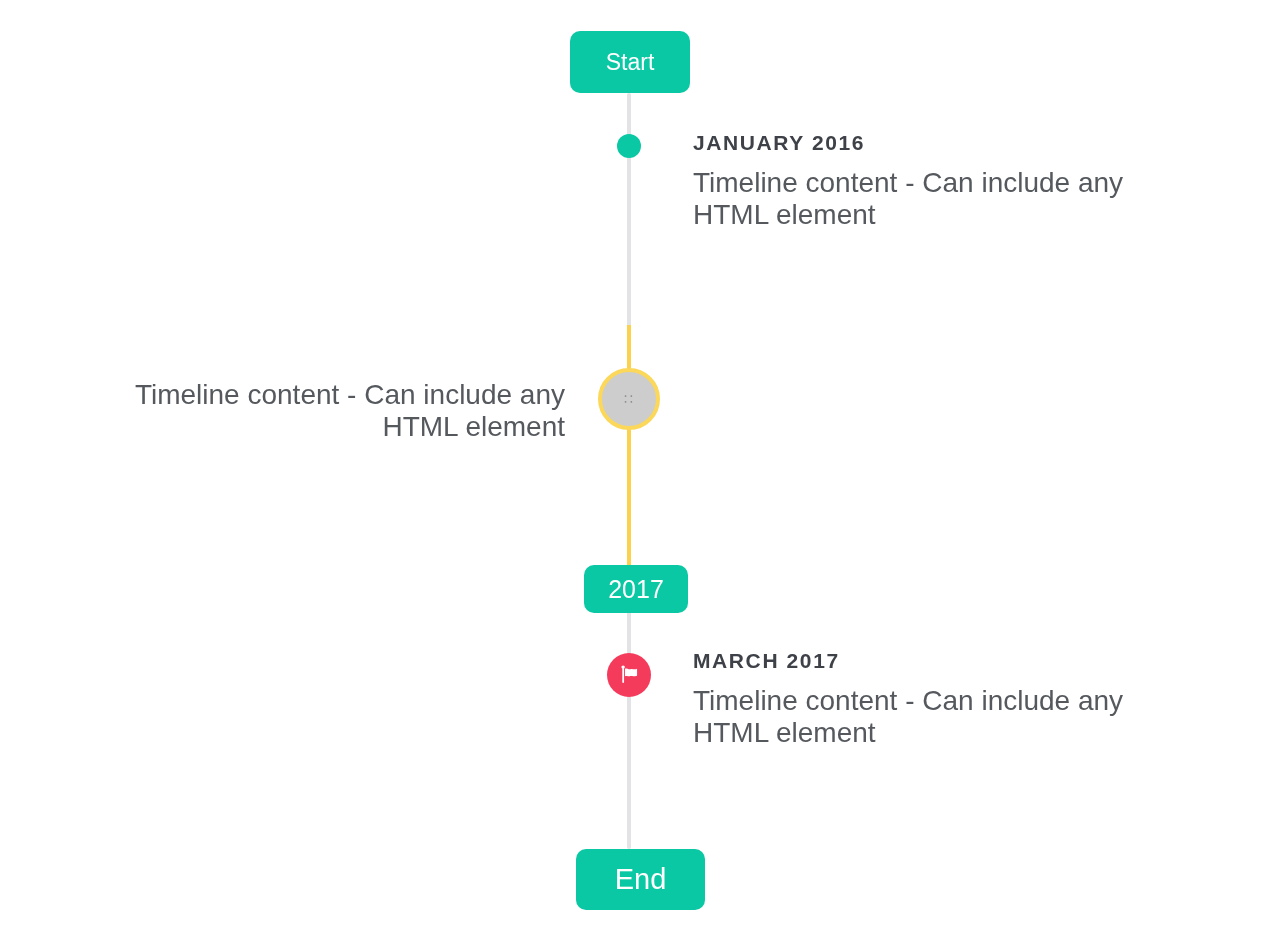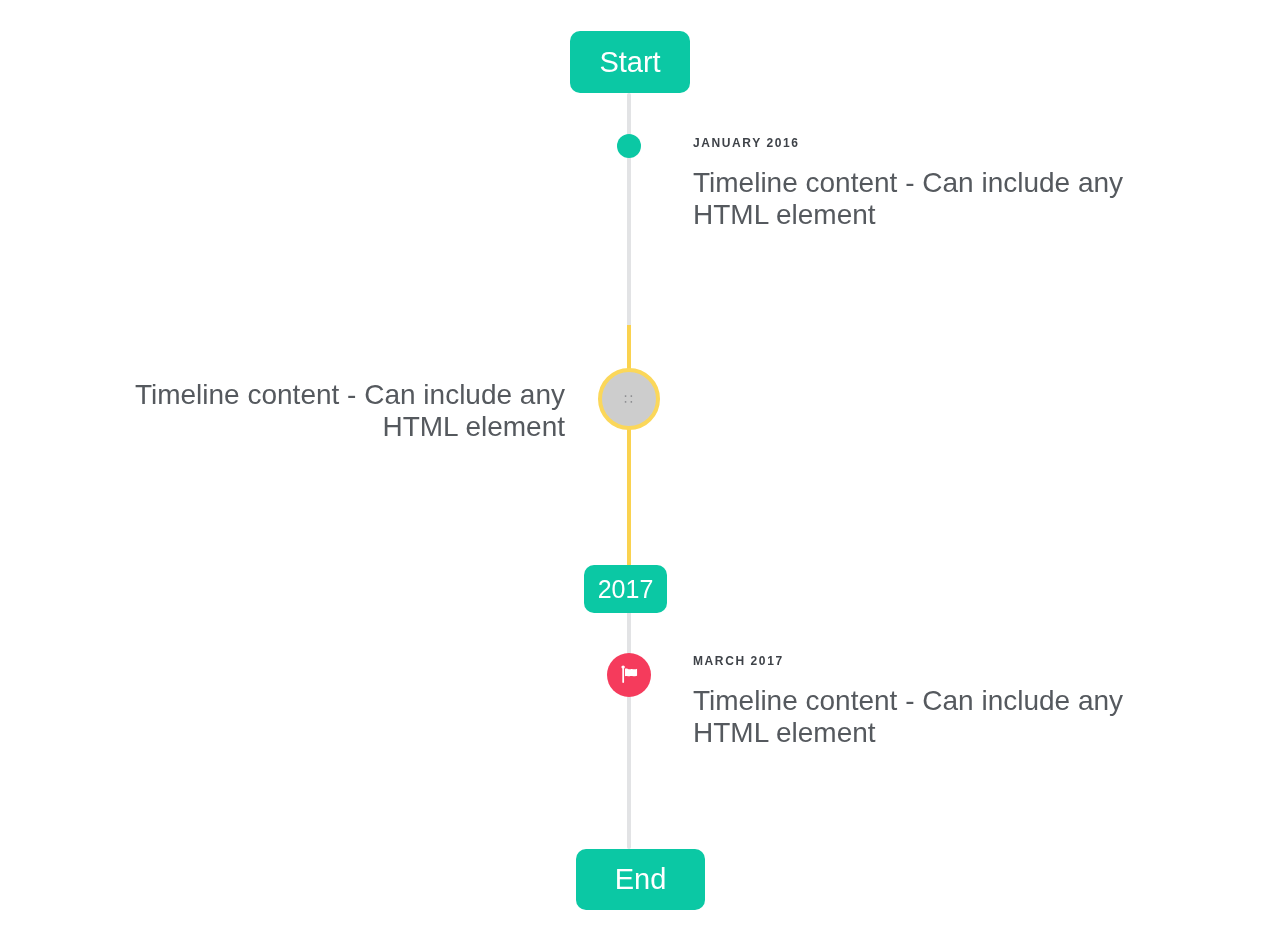--- a/index.html
+++ b/index.html
@@ -20,22 +20,22 @@
     background: #fad24f; z-index: 2;
   }
 
   
   .badge {
     position: absolute; z-index: 5;
     background: #0bc8a4; color: #ffffff;
     display: flex; align-items: center; justify-content: center;
     border-radius: 10px; font-weight: 400;
   }
-  .badge-start { left: 570px; top: 31px;  width: 120px; height: 62px; font-size: 29px; }
-  .badge-year  { left: 584px; top: 565px; width: 83px;  height: 48px; font-size: 25px; }
+  .badge-start { left: 570px; top: 31px;  width: 120px; height: 62px; font-size: 23px; }
+  .badge-year  { left: 584px; top: 565px; width: 104px;  height: 48px; font-size: 25px; }
   .badge-end   { left: 576px; top: 849px; width: 129px; height: 61px; font-size: 29px; }
 
   
   .marker { position: absolute; z-index: 4; border-radius: 50%; }
   .marker-dot {
     left: 617px; top: 134px; width: 24px; height: 24px; background: #0bc8a4;
   }
   .marker-selected {
     left: 598px; top: 368px; width: 62px; height: 62px;
     background: #cdcdcd; border: 4px solid #fbd75a;
@@ -48,21 +48,21 @@
     left: 607px; top: 653px; width: 44px; height: 44px; background: #f53b5c;
     display: flex; align-items: center; justify-content: center;
   }
   .marker-flag svg { width: 22px; height: 22px; display: block; }
 
   
   .item {
     position: absolute; width: 470px; z-index: 3;
   }
   .item .date {
-    font-size: 12px; font-weight: 700; letter-spacing: 1.6px;
+    font-size: 21px; font-weight: 700; letter-spacing: 1.6px;
     color: #3e4248; line-height: 22px;
   }
   .item .content {
     margin-top: 13px; font-size: 28px; color: #55595e; line-height: 32px;
   }
   .item-right { left: 693px; text-align: left; }
   .item-left  { right: 703px; text-align: right; }
   .item-1 { top: 132px; }
   .item-2 { top: 366px; }
   .item-3 { top: 650px; }

